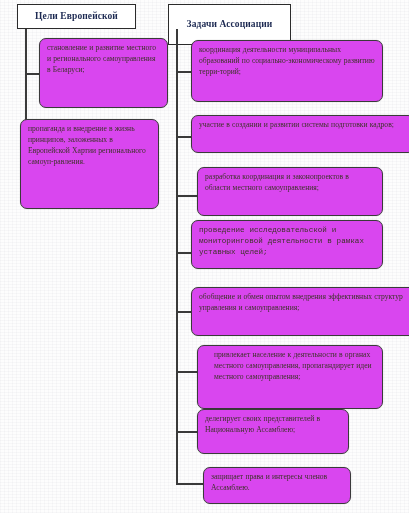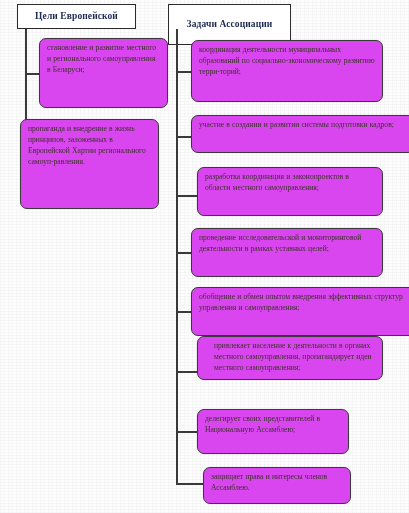--- a/index.html
+++ b/index.html
@@ -130,29 +130,29 @@
   </div>
 
   <div class="node-box" style="left:191px; top:115px; width:224px; height:38px;">
     <span class="label">участие в создании и развитии системы подготовки кадров;</span>
   </div>
 
   <div class="node-box" style="left:197px; top:167px; width:186px; height:49px;">
     <span class="label">разработка координация и законопроектов в области местного самоуправления;</span>
   </div>
 
-  <div class="node-box" style="left:191px; top:228px; width:192px; height:49px;">
+  <div class="node-box" style="left:191px; top:220px; width:192px; height:49px;font-family:Liberation Mono, monospace;">
     <span class="label">проведение исследовательской и мониторинговой деятельности в рамках уставных целей;</span>
   </div>
 
   <div class="node-box" style="left:191px; top:287px; width:228px; height:49px;">
     <span class="label">обобщение и обмен опытом внедрения эффективных структур управления и самоуправления;</span>
   </div>
 
-  <div class="node-box" style="left:197px; top:336px; width:186px; height:44px;padding-left:16px;">
+  <div class="node-box" style="left:197px; top:345px; width:186px; height:64px;padding-left:16px;">
     <span class="label">привлекает население к деятельности в органах местного самоуправления, пропагандирует идеи местного самоуправления;</span>
   </div>
 
   <div class="node-box" style="left:197px; top:409px; width:152px; height:45px;">
     <span class="label">делегирует своих представителей в Национальную Ассамблею;</span>
   </div>
 
   <div class="node-box" style="left:203px; top:467px; width:148px; height:37px;">
     <span class="label">защищает права и интересы членов Ассамблею.</span>
   </div>

